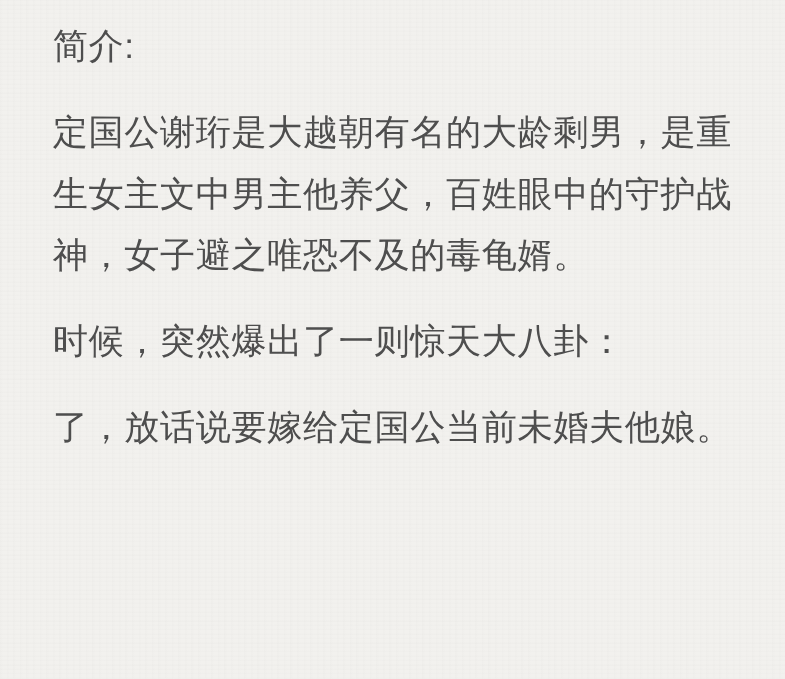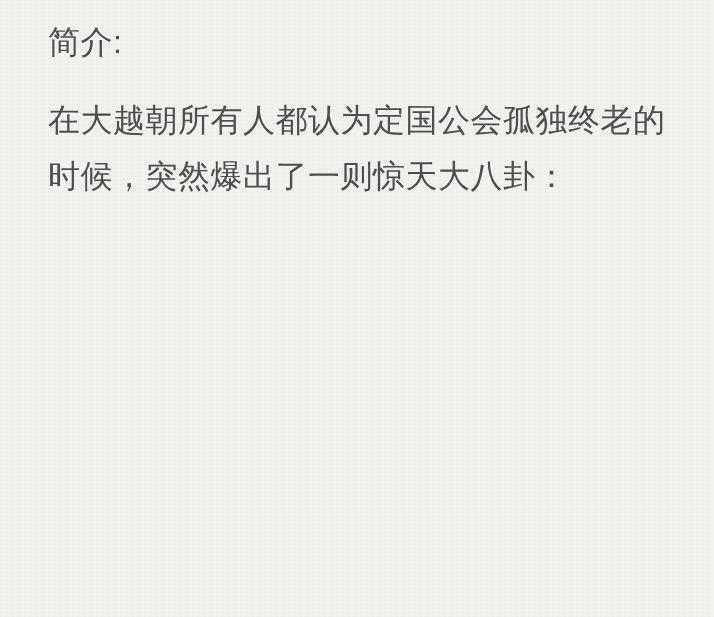--- a/index.html
+++ b/index.html
@@ -38,23 +38,28 @@
 </style>
 </head>
 <body>
 
 <div class="page">
 
   <div class="para">
     <div class="line">简介:</div>
   </div>
 
+  <div class="para">
+    <div class="line">定国公谢珩是大越朝有名的大龄剩男，是重</div>
+    <div class="line">生女主文中男主他养父，百姓眼中的守护战</div>
+    <div class="line">神，女子避之唯恐不及的毒龟婿。</div>
+  </div>
 
   <div class="para">
-    <div class="line">在大越朝所有人都认为定国公会孤独终老的</div>
     <div class="line">时候，突然爆出了一则惊天大八卦：</div>
   </div>
 
   <div class="para">
+    <div class="line">了，放话说要嫁给定国公当前未婚夫他娘。</div>
   </div>
 
 
 </div>
 
 </body></html>

